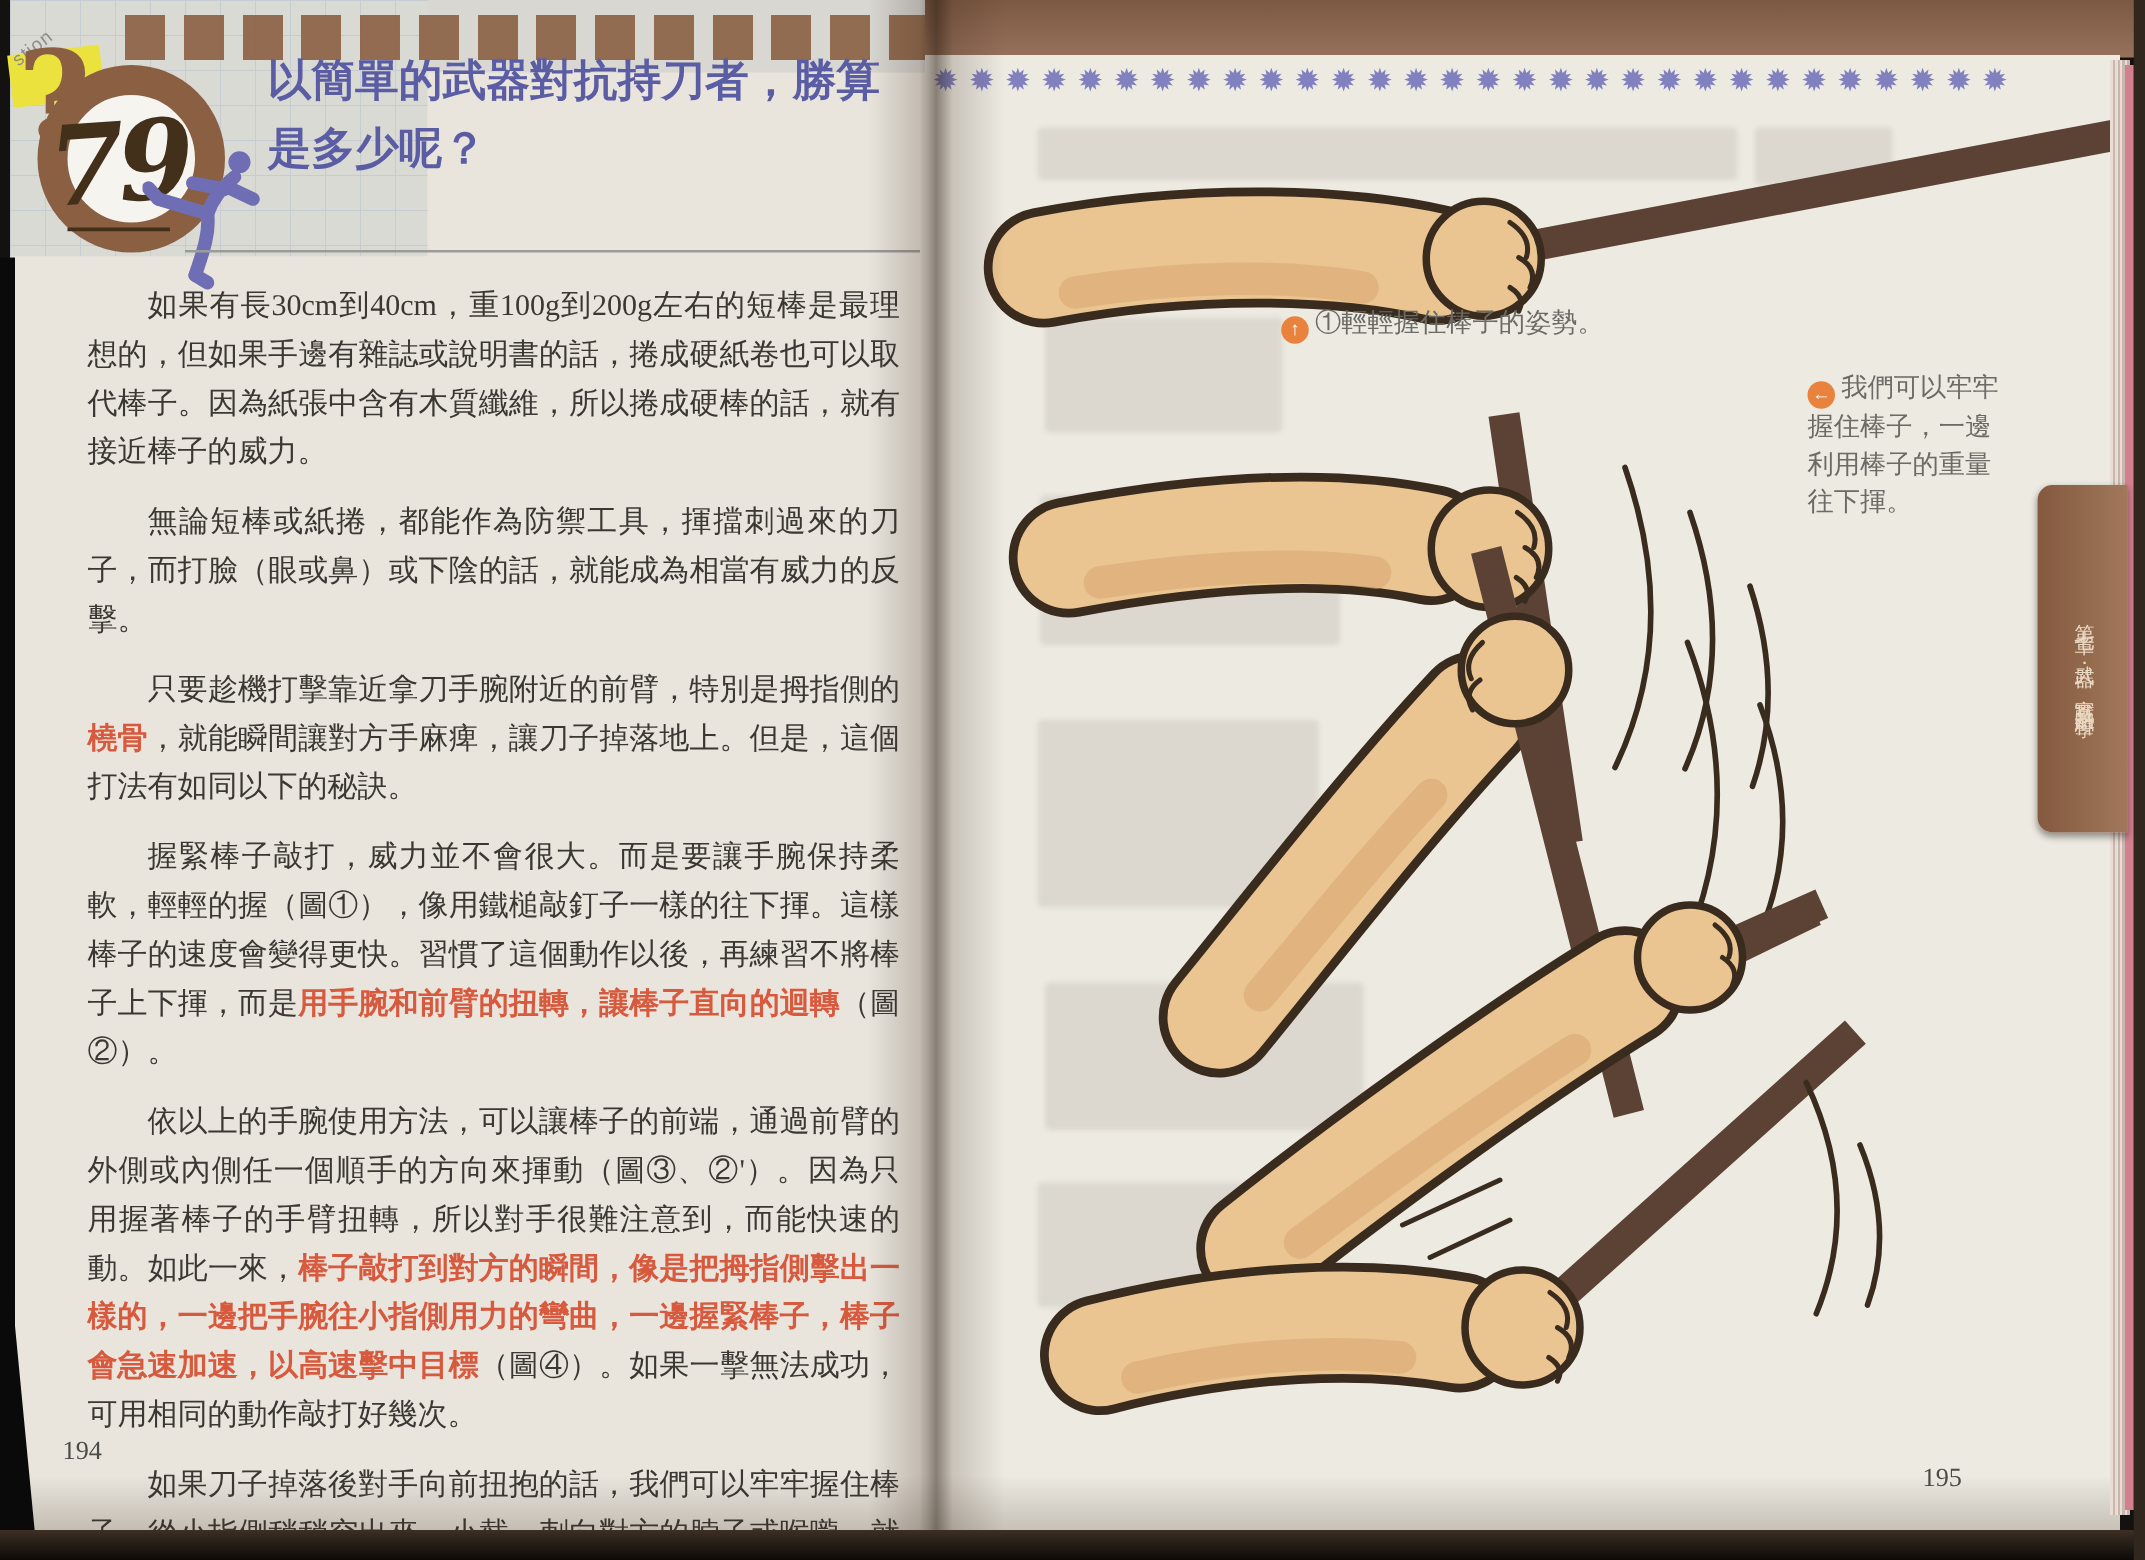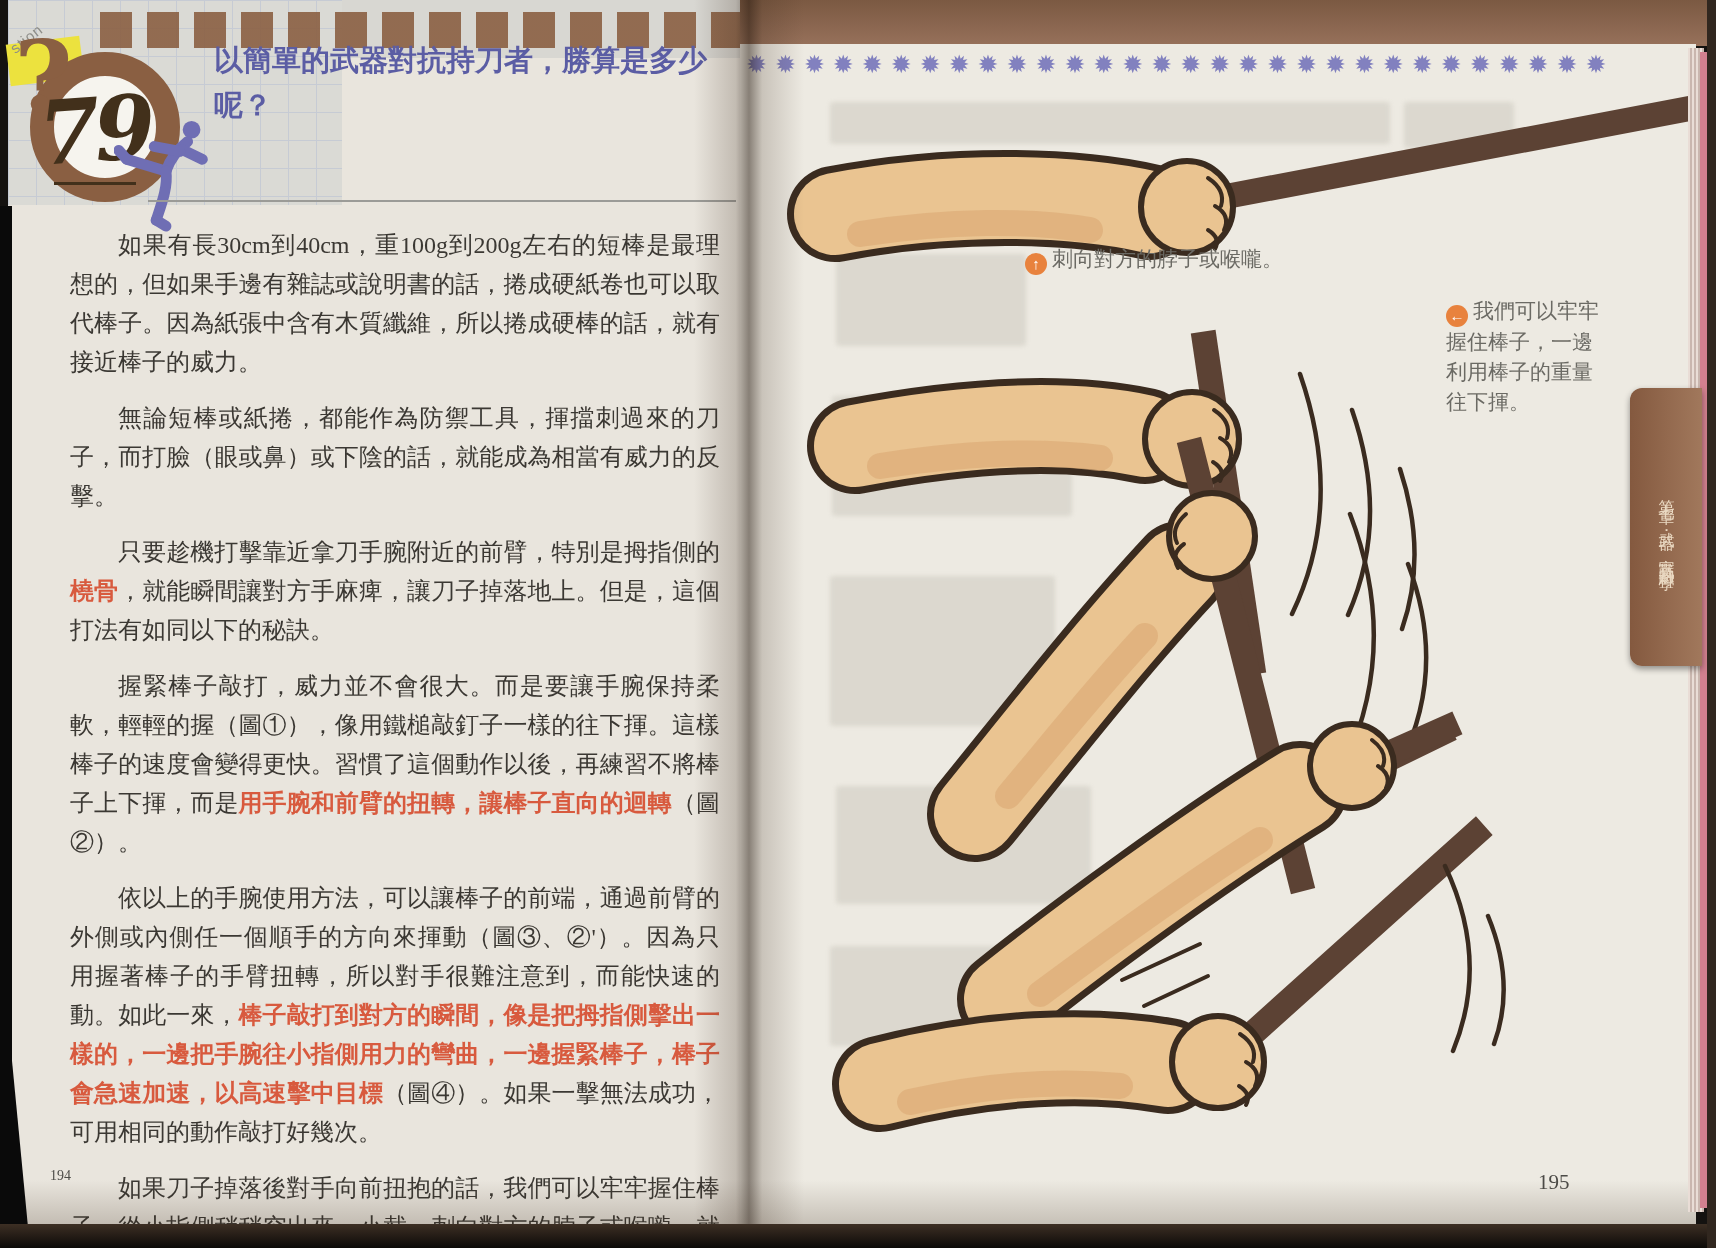--- a/index.html
+++ b/index.html
@@ -24,30 +24,30 @@
                  color:#8a5f42;font-family:"DejaVu Serif",serif;}
   #emblem-ring{position:absolute;left:22px;top:52px;width:150px;height:150px;
                border:24px solid #8a5f42;border-radius:50%;background:#f6f4ee;box-sizing:border-box;}
   #question-number{position:absolute;left:30px;top:78px;width:112px;text-align:center;
                    font-family:"DejaVu Serif",serif;font-style:italic;font-weight:800;
                    font-size:88px;color:#42301b;letter-spacing:-6px;transform:rotate(-4deg);}
   #number-underline{position:absolute;left:46px;top:182px;width:82px;height:3px;background:#42301b;}
   #kicker{position:absolute;left:106px;top:116px;width:104px;height:118px;}
 
   #page-title{position:absolute;left:206px;top:38px;width:524px;
-              font-size:29px;font-weight:700;color:#5b5da4;line-height:1.55;}
+              font-size:35px;font-weight:700;color:#5b5da4;line-height:1.55;}
   #title-rule{position:absolute;left:140px;top:200px;width:588px;height:2px;background:#9b9b97;}
 
   #body-paragraphs{position:absolute;left:62px;top:226px;width:650px;
                    font-family:"Liberation Serif",serif;font-size:24px;line-height:39px;
                    color:#3b3833;text-align:justify;}
   #body-paragraphs p{margin:0 0 17px 0;text-indent:2em;}
   #body-paragraphs .red{color:#d85a3e;font-weight:700;}
-  #page-number-left{position:absolute;left:42px;top:1148px;font-size:14px;color:#4c4b47;
-                    font-family:"Liberation Serif",serif;margin-top:20px;}
+  #page-number-left{position:absolute;left:42px;top:1148px;font-size:21px;color:#4c4b47;
+                    font-family:"Liberation Serif",serif;}
 
   
   #top-brown-band{position:absolute;left:740px;top:0;width:976px;height:46px;
                   background:linear-gradient(#7b5942,#97715b);}
   #right-page{position:absolute;left:740px;top:44px;width:956px;height:1182px;
               background:#edeae2;}
   #star-row{position:absolute;left:6px;top:6px;width:944px;height:44px;overflow:hidden;
             white-space:nowrap;color:#8281bf;font-size:25px;letter-spacing:8px;}
   .ghost{position:absolute;background:rgba(128,122,115,.16);filter:blur(2px);border-radius:4px;}
   #figures{position:absolute;left:0;top:0;width:956px;height:1182px;}
@@ -197,21 +197,21 @@
         <path class="shade" d="M170,1058 C250,1040 320,1036 380,1042"></path>
         <line class="stick" x1="492" y1="1008" x2="735" y2="790"></line>
         <circle class="fist" cx="478" cy="1018" r="46"></circle>
         <path class="lines" d="M500,990 q18,12 13,28 M506,1018 q16,9 9,24 M499,1042 q13,8 7,19"></path>
         <path class="arc" d="M705,822 q45,95 8,185"></path>
         <path class="arc" d="M748,872 q28,68 6,128"></path>
       </g>
     </svg>
 
     <div class="caption" style="left:285px;top:200px;width:320px">
-      <span class="abadge">↑</span><span>刺向對方的脖子或喉嚨。</span>
+      <span class="abadge">↑</span><span>①輕輕握住棒子的姿勢。</span>
     </div>
     <div class="caption" style="left:706px;top:252px;width:160px">
       <span class="abadge">←</span><span>我們可以牢牢握住棒子，一邊利用棒子的重量往下揮。</span>
     </div>
 
     <div id="page-number-right">195</div>
     <div class="page-bottom-shade"></div>
   </div>
 
   <div id="edge-stripes"></div>

